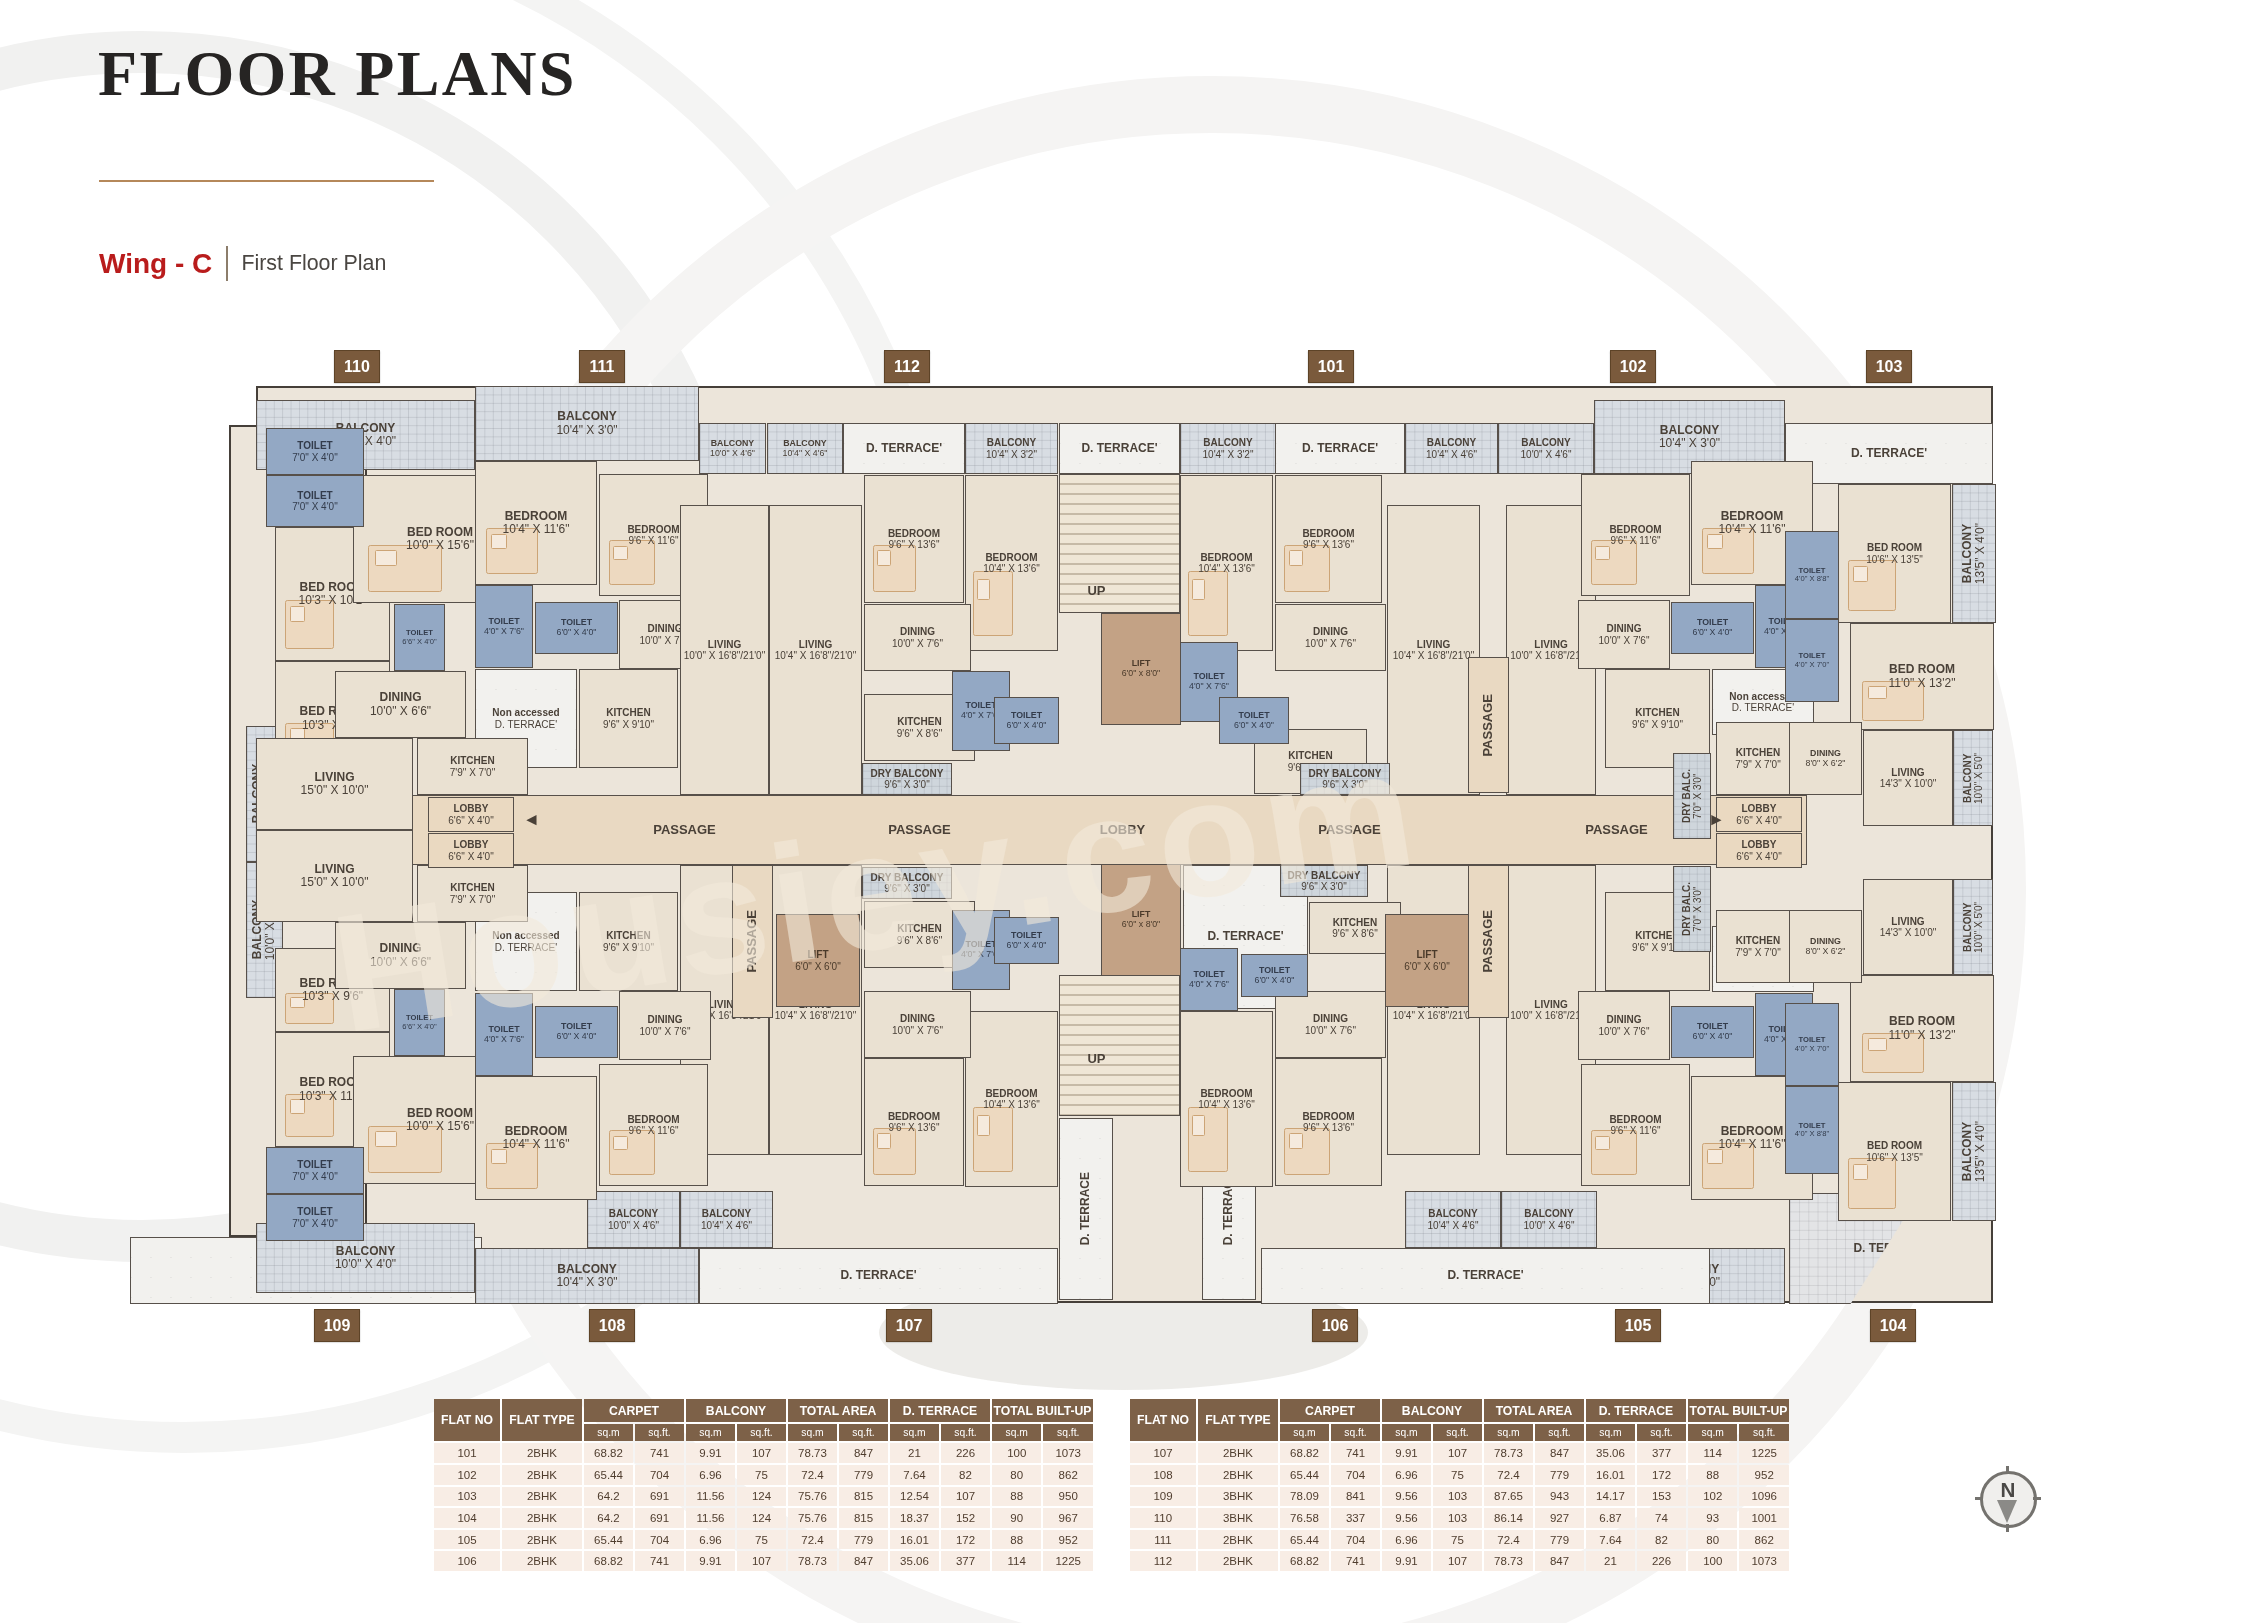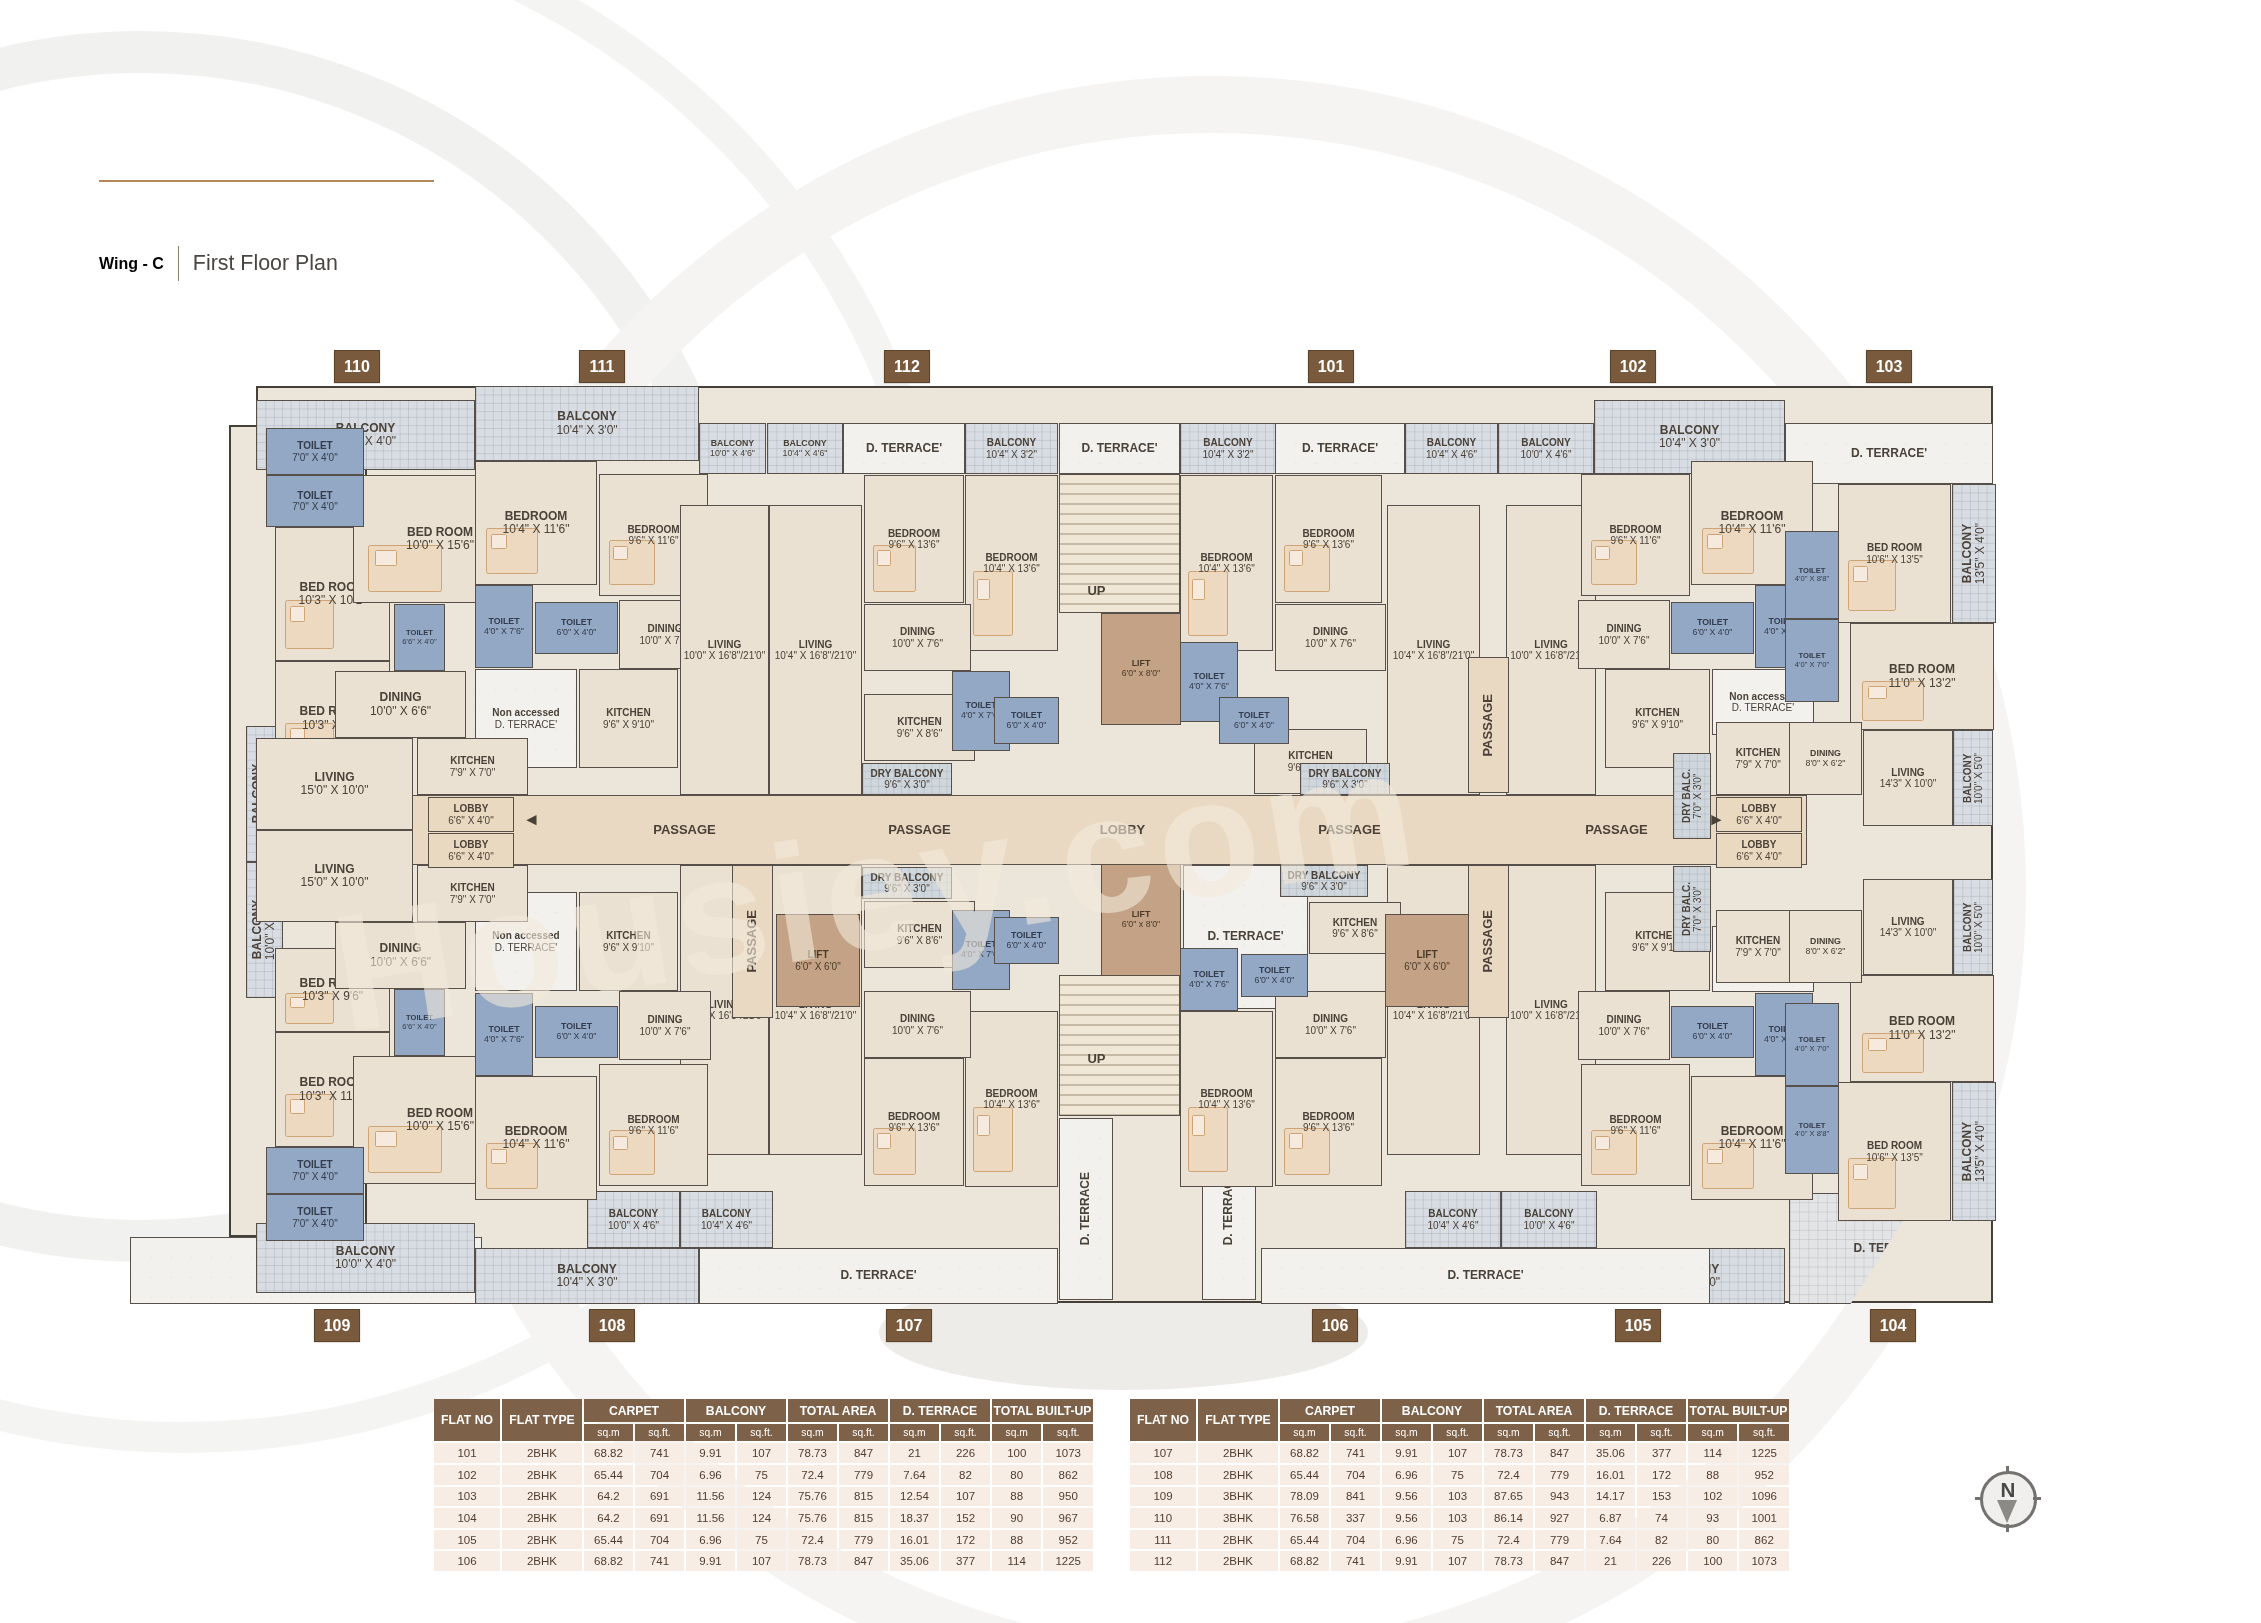--- a/index.html
+++ b/index.html
@@ -12,21 +12,21 @@
   .arc2{left:-596px;top:-107px;width:1498px;height:1498px;border:31px solid #f4f4f3;}
   .arc3{left:398px;top:76px;width:1514px;height:1514px;border:57px solid #f5f4f3;}
   .blob{position:absolute;left:879px;top:1275px;width:489px;height:115px;background:#e9e7e4;
         border-radius:50%;opacity:.8;z-index:0;}
 
   
   #title{position:absolute;left:98px;top:37px;font-family:"Liberation Serif","DejaVu Serif",serif;
     font-weight:700;font-size:64px;letter-spacing:2.3px;color:#262423;z-index:30;}
   #title-underline{position:absolute;left:99px;top:180px;width:335px;height:2.3px;background:#b5885a;z-index:30;}
   #subtitle{position:absolute;left:99px;top:246px;display:flex;align-items:center;z-index:30;}
-  #subtitle .wing{font-size:16px;font-weight:700;color:#000000;}
+  #subtitle .wing{font-size:28px;font-weight:700;color:#b91c1c;}
   #subtitle .divider{width:1.5px;height:35px;background:#8c7d6b;margin:0 13.8px;}
   #subtitle .planname{font-size:21.4px;color:#4a4642;}
 
   
   #plan{position:absolute;left:0;top:0;width:2261px;height:1624px;z-index:10;}
   .rm{position:absolute;box-sizing:border-box;border:1.5px solid #57504a;
       display:flex;align-items:center;justify-content:center;text-align:center;
       overflow:hidden;color:#4a4138;}
   .lblwrap{display:flex;flex-direction:column;line-height:1.12;z-index:2;}
   .lblwrap .rl{font-weight:700;}
@@ -96,20 +96,21 @@
 </style>
 </head>
 <body>
 
 <div id="page">
   <div class="arc arc1"></div>
   <div class="arc arc2"></div>
   <div class="arc arc3"></div>
   <div class="blob"></div>
 
+  <div id="title">FLOOR PLANS</div>
   <div id="title-underline"></div>
   <div id="subtitle">
     <span class="wing">Wing - C</span>
     <span class="divider"></span>
     <span class="planname">First Floor Plan</span>
   </div>
 
   <div id="plan">
       <div class="rm t-base" style="left: 256px; top: 386px; width: 1737px; height: 917px;"></div>
       <div class="rm t-base" style="left: 229px; top: 425px; width: 138px; height: 812px;"></div>

